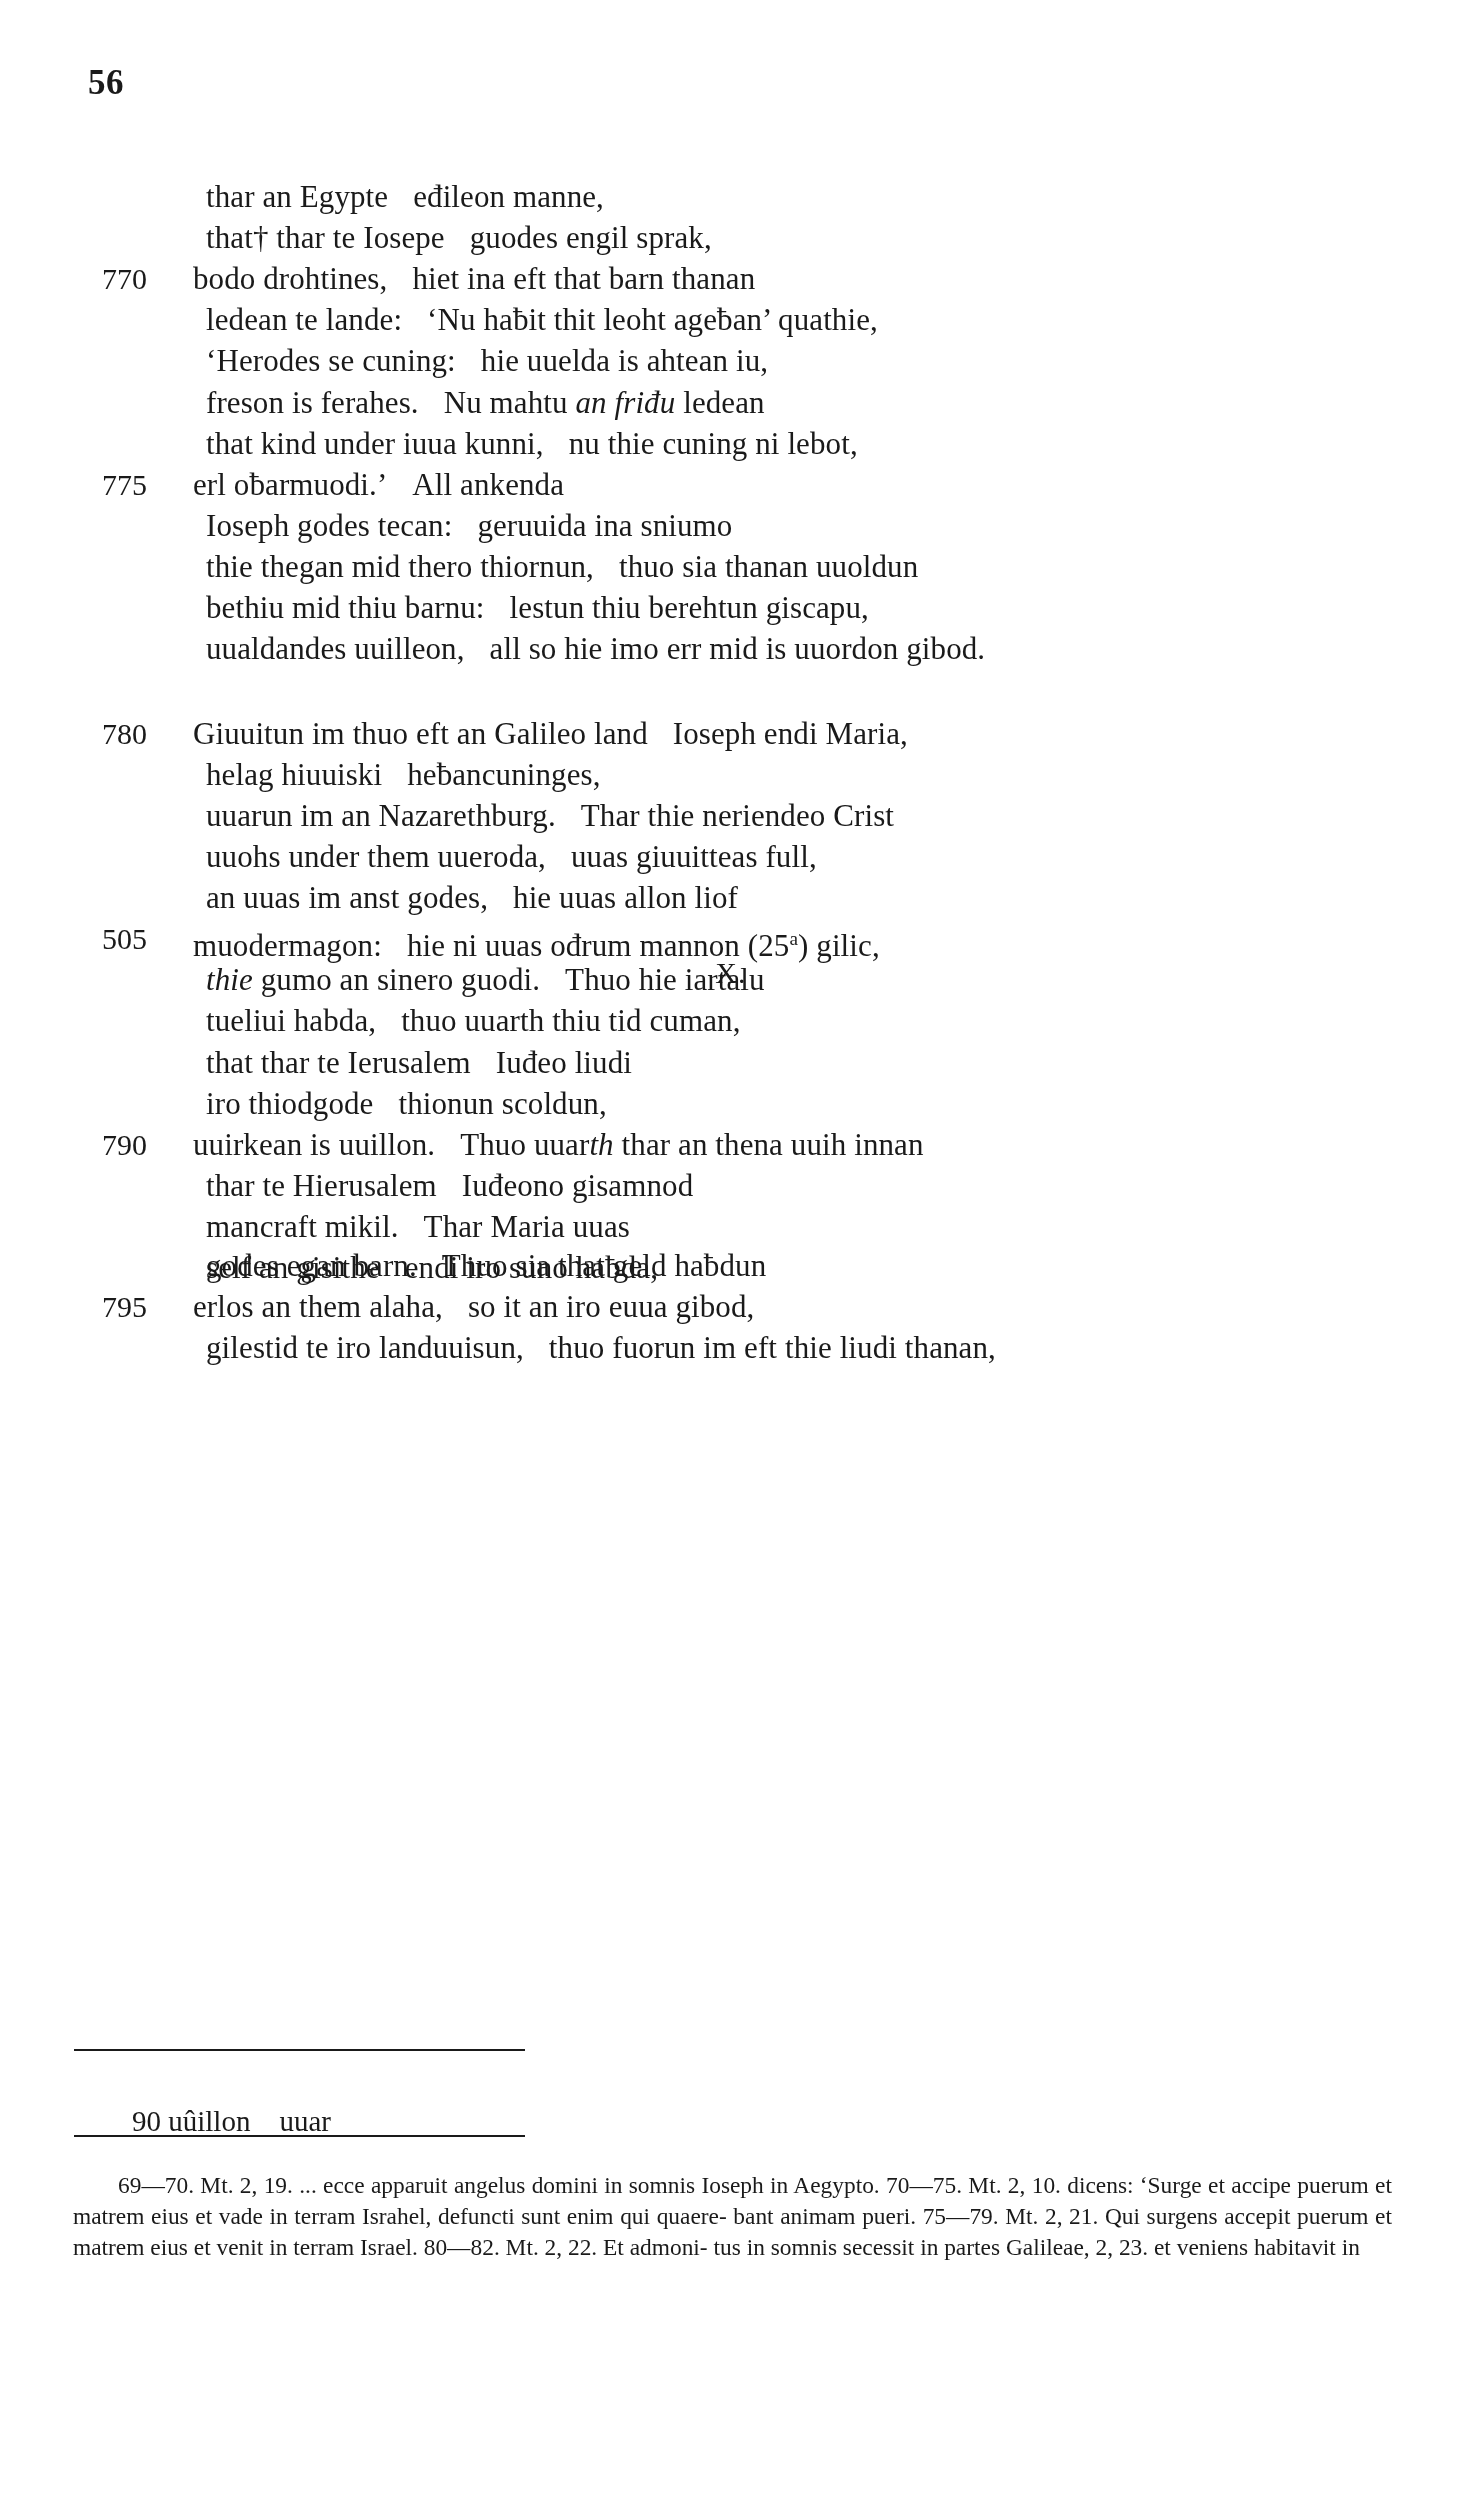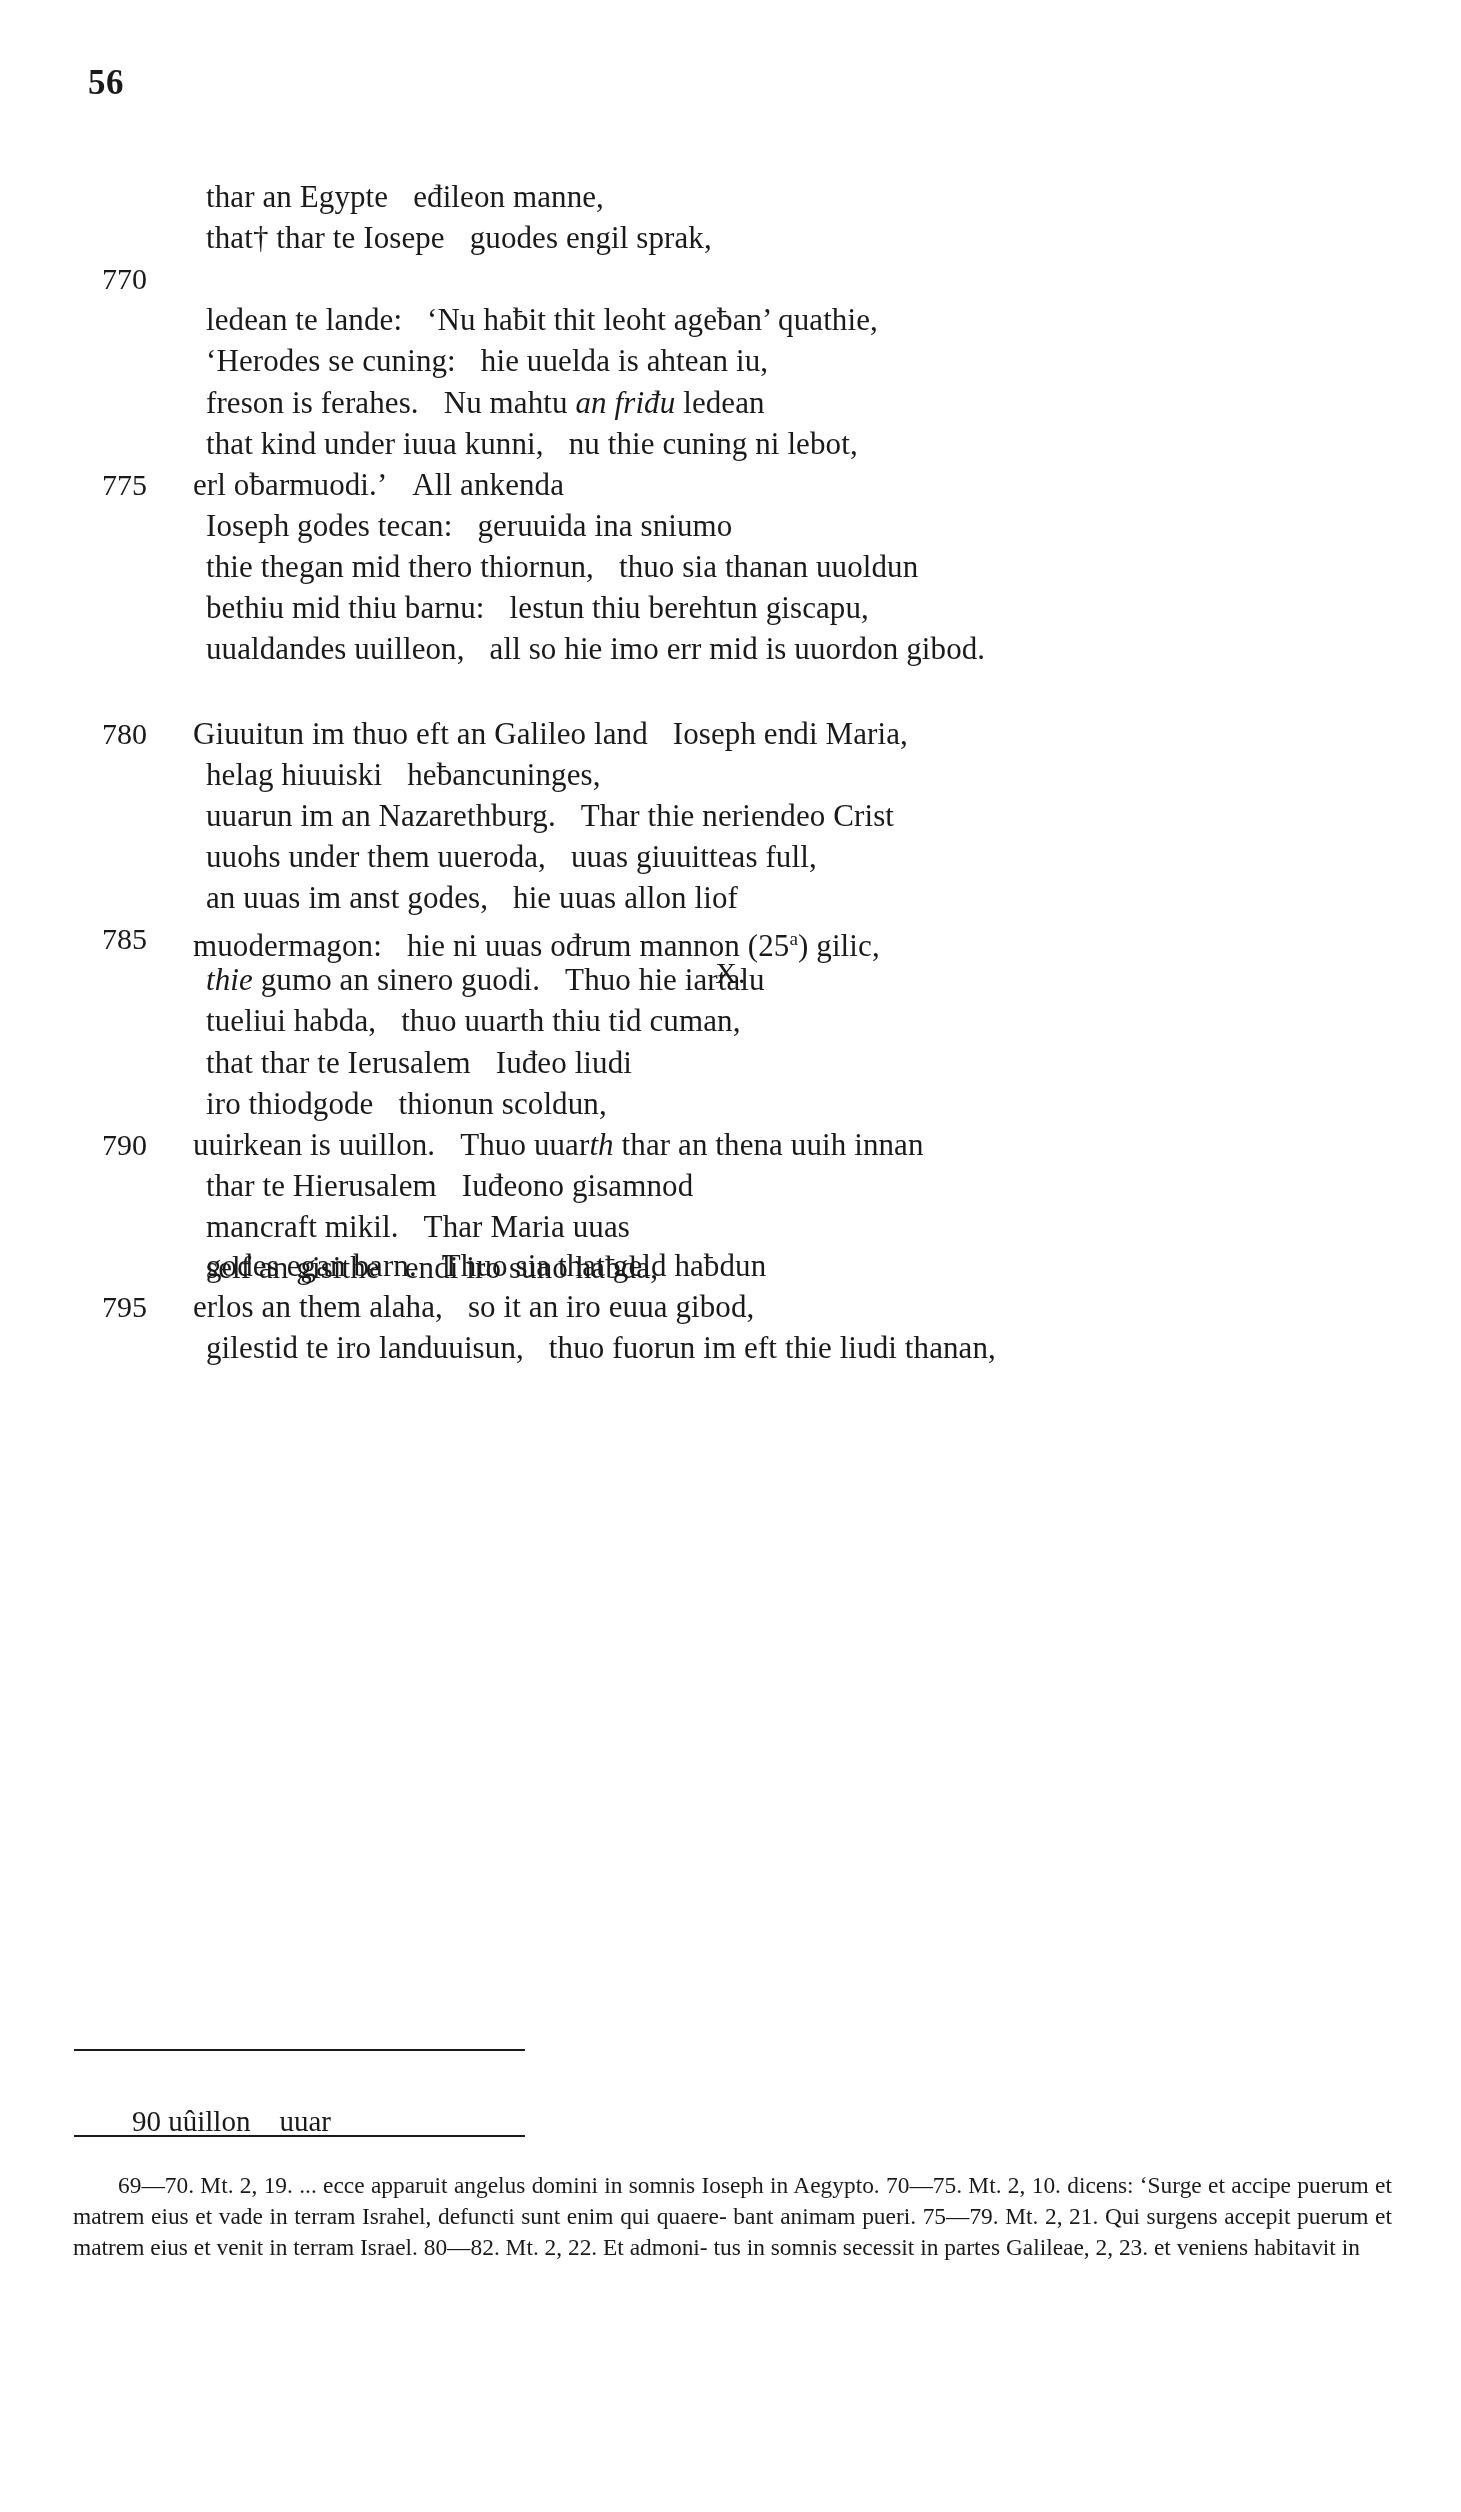--- a/index.html
+++ b/index.html
@@ -136,36 +136,36 @@
 
 <div class="page">
 
   <div class="running-head">
     <span class="folio-number">56</span>
   </div>
 
   <div class="verse-block">
       <div class="verse-line" style="position: absolute; top: 0px; left: 0px; width: 1462px;"><span class="vtext">thar an Egypte<span class="gap"></span>eđileon manne,</span></div>
       <div class="verse-line" style="position: absolute; top: 41px; left: 0px; width: 1462px;"><span class="vtext">that† thar te Iosepe<span class="gap"></span>guodes engil sprak,</span></div>
-      <div class="verse-line" style="position: absolute; top: 82px; left: 0px; width: 1462px;"><span class="vnum">770</span></div>
+      <div class="verse-line" style="position: absolute; top: 82px; left: 0px; width: 1462px;"><span class="vnum">770</span><span class="vtext outdent">bodo drohtines,<span class="gap"></span>hiet ina eft that barn thanan</span></div>
       <div class="verse-line" style="position: absolute; top: 123px; left: 0px; width: 1462px;"><span class="vtext">ledean te lande:<span class="gap"></span>‘Nu haƀit thit leoht ageƀan’ quathie,</span></div>
       <div class="verse-line" style="position: absolute; top: 164px; left: 0px; width: 1462px;"><span class="vtext">‘Herodes se cuning:<span class="gap"></span>hie uuelda is ahtean iu,</span></div>
       <div class="verse-line" style="position: absolute; top: 206px; left: 0px; width: 1462px;"><span class="vtext">freson is ferahes.<span class="gap"></span>Nu mahtu <span class="ital">an friđu</span> ledean</span></div>
       <div class="verse-line" style="position: absolute; top: 247px; left: 0px; width: 1462px;"><span class="vtext">that kind under iuua kunni,<span class="gap"></span>nu thie cuning ni lebot,</span></div>
       <div class="verse-line" style="position: absolute; top: 288px; left: 0px; width: 1462px;"><span class="vnum">775</span><span class="vtext outdent">erl oƀarmuodi.’<span class="gap"></span>All ankenda</span></div>
       <div class="verse-line" style="position: absolute; top: 329px; left: 0px; width: 1462px;"><span class="vtext">Ioseph godes tecan:<span class="gap"></span>geruuida ina sniumo</span></div>
       <div class="verse-line" style="position: absolute; top: 370px; left: 0px; width: 1462px;"><span class="vtext">thie thegan mid thero thiornun,<span class="gap"></span>thuo sia thanan uuoldun</span></div>
       <div class="verse-line" style="position: absolute; top: 411px; left: 0px; width: 1462px;"><span class="vtext">bethiu mid thiu barnu:<span class="gap"></span>lestun thiu berehtun giscapu,</span></div>
       <div class="verse-line" style="position: absolute; top: 452px; left: 0px; width: 1462px;"><span class="vtext">uualdandes uuilleon,<span class="gap"></span>all so hie imo err mid is uuordon gibod.</span></div>
       <div class="verse-line" style="position: absolute; top: 537px; left: 0px; width: 1462px;"><span class="vnum">780</span><span class="vtext outdent">Giuuitun im thuo eft an Galileo land<span class="gap"></span>Ioseph endi Maria,</span></div>
       <div class="verse-line" style="position: absolute; top: 578px; left: 0px; width: 1462px;"><span class="vtext">helag hiuuiski<span class="gap"></span>heƀancuninges,</span></div>
       <div class="verse-line" style="position: absolute; top: 619px; left: 0px; width: 1462px;"><span class="vtext">uuarun im an Nazarethburg.<span class="gap"></span>Thar thie neriendeo Crist</span></div>
       <div class="verse-line" style="position: absolute; top: 660px; left: 0px; width: 1462px;"><span class="vtext">uuohs under them uueroda,<span class="gap"></span>uuas giuuitteas full,</span></div>
       <div class="verse-line" style="position: absolute; top: 701px; left: 0px; width: 1462px;"><span class="vtext">an uuas im anst godes,<span class="gap"></span>hie uuas allon liof</span></div>
-      <div class="verse-line" style="position: absolute; top: 742px; left: 0px; width: 1462px;"><span class="vnum">785</span><span class="vtext outdent">muodermagon:<span class="gap"></span>hie ni uuas ođrum mannon (25<sup class="folio-ref">a</sup>) gilic,</span></div>
+      <div class="verse-line" style="position: absolute; top: 742px; left: 0px; width: 1462px;"><span class="vnum">505</span><span class="vtext outdent">muodermagon:<span class="gap"></span>hie ni uuas ođrum mannon (25<sup class="folio-ref">a</sup>) gilic,</span></div>
       <div class="verse-line" style="position: absolute; top: 783px; left: 0px; width: 1462px; padding-left: 48px;"><span class="vtext"><span class="ital">thie</span> gumo an sinero guodi.<span class="gap"></span>Thuo hie iartalu</span></div>
       <div class="verse-line" style="position: absolute; top: 824px; left: 0px; width: 1462px;"><span class="vtext">tueliui habda,<span class="gap"></span>thuo uuarth thiu tid cuman,</span></div>
       <div class="verse-line" style="position: absolute; top: 866px; left: 0px; width: 1462px;"><span class="vtext">that thar te Ierusalem<span class="gap"></span>Iuđeo liudi</span></div>
       <div class="verse-line" style="position: absolute; top: 907px; left: 0px; width: 1220px;"><span class="vtext">iro thiodgode<span class="gap"></span>thionun scoldun,</span></div>
       <div class="verse-line" style="position: absolute; top: 948px; left: 0px; width: 1462px;"><span class="vnum">790</span><span class="vtext outdent">uuirkean is uuillon.<span class="gap"></span>Thuo uuar<span class="ital">th</span> thar an thena uuih innan</span></div>
       <div class="verse-line" style="position: absolute; top: 989px; left: 0px; width: 1386px;"><span class="vtext">thar te Hierusalem<span class="gap"></span>Iuđeono gisamnod</span></div>
       <div class="verse-line" style="position: absolute; top: 1030px; left: 0px; width: 1462px;"><span class="vtext">mancraft mikil.<span class="gap"></span>Thar Maria uuas</span></div>
       <div class="verse-line" style="position: absolute; top: 1071px; left: 0px; width: 1462px;"><span class="vtext">self an gisithe<span class="gap"></span>endi iro suno haƀda,</span></div>
       <div class="verse-line" style="position: absolute; top: 1069px; left: 0px; width: 1462px;"><span class="vtext">godes egan barn.<span class="gap"></span>Thuo sia that geld haƀdun</span></div>
       <div class="verse-line" style="position: absolute; top: 1110px; left: 0px; width: 1462px;"><span class="vnum">795</span><span class="vtext outdent">erlos an them alaha,<span class="gap"></span>so it an iro euua gibod,</span></div>

